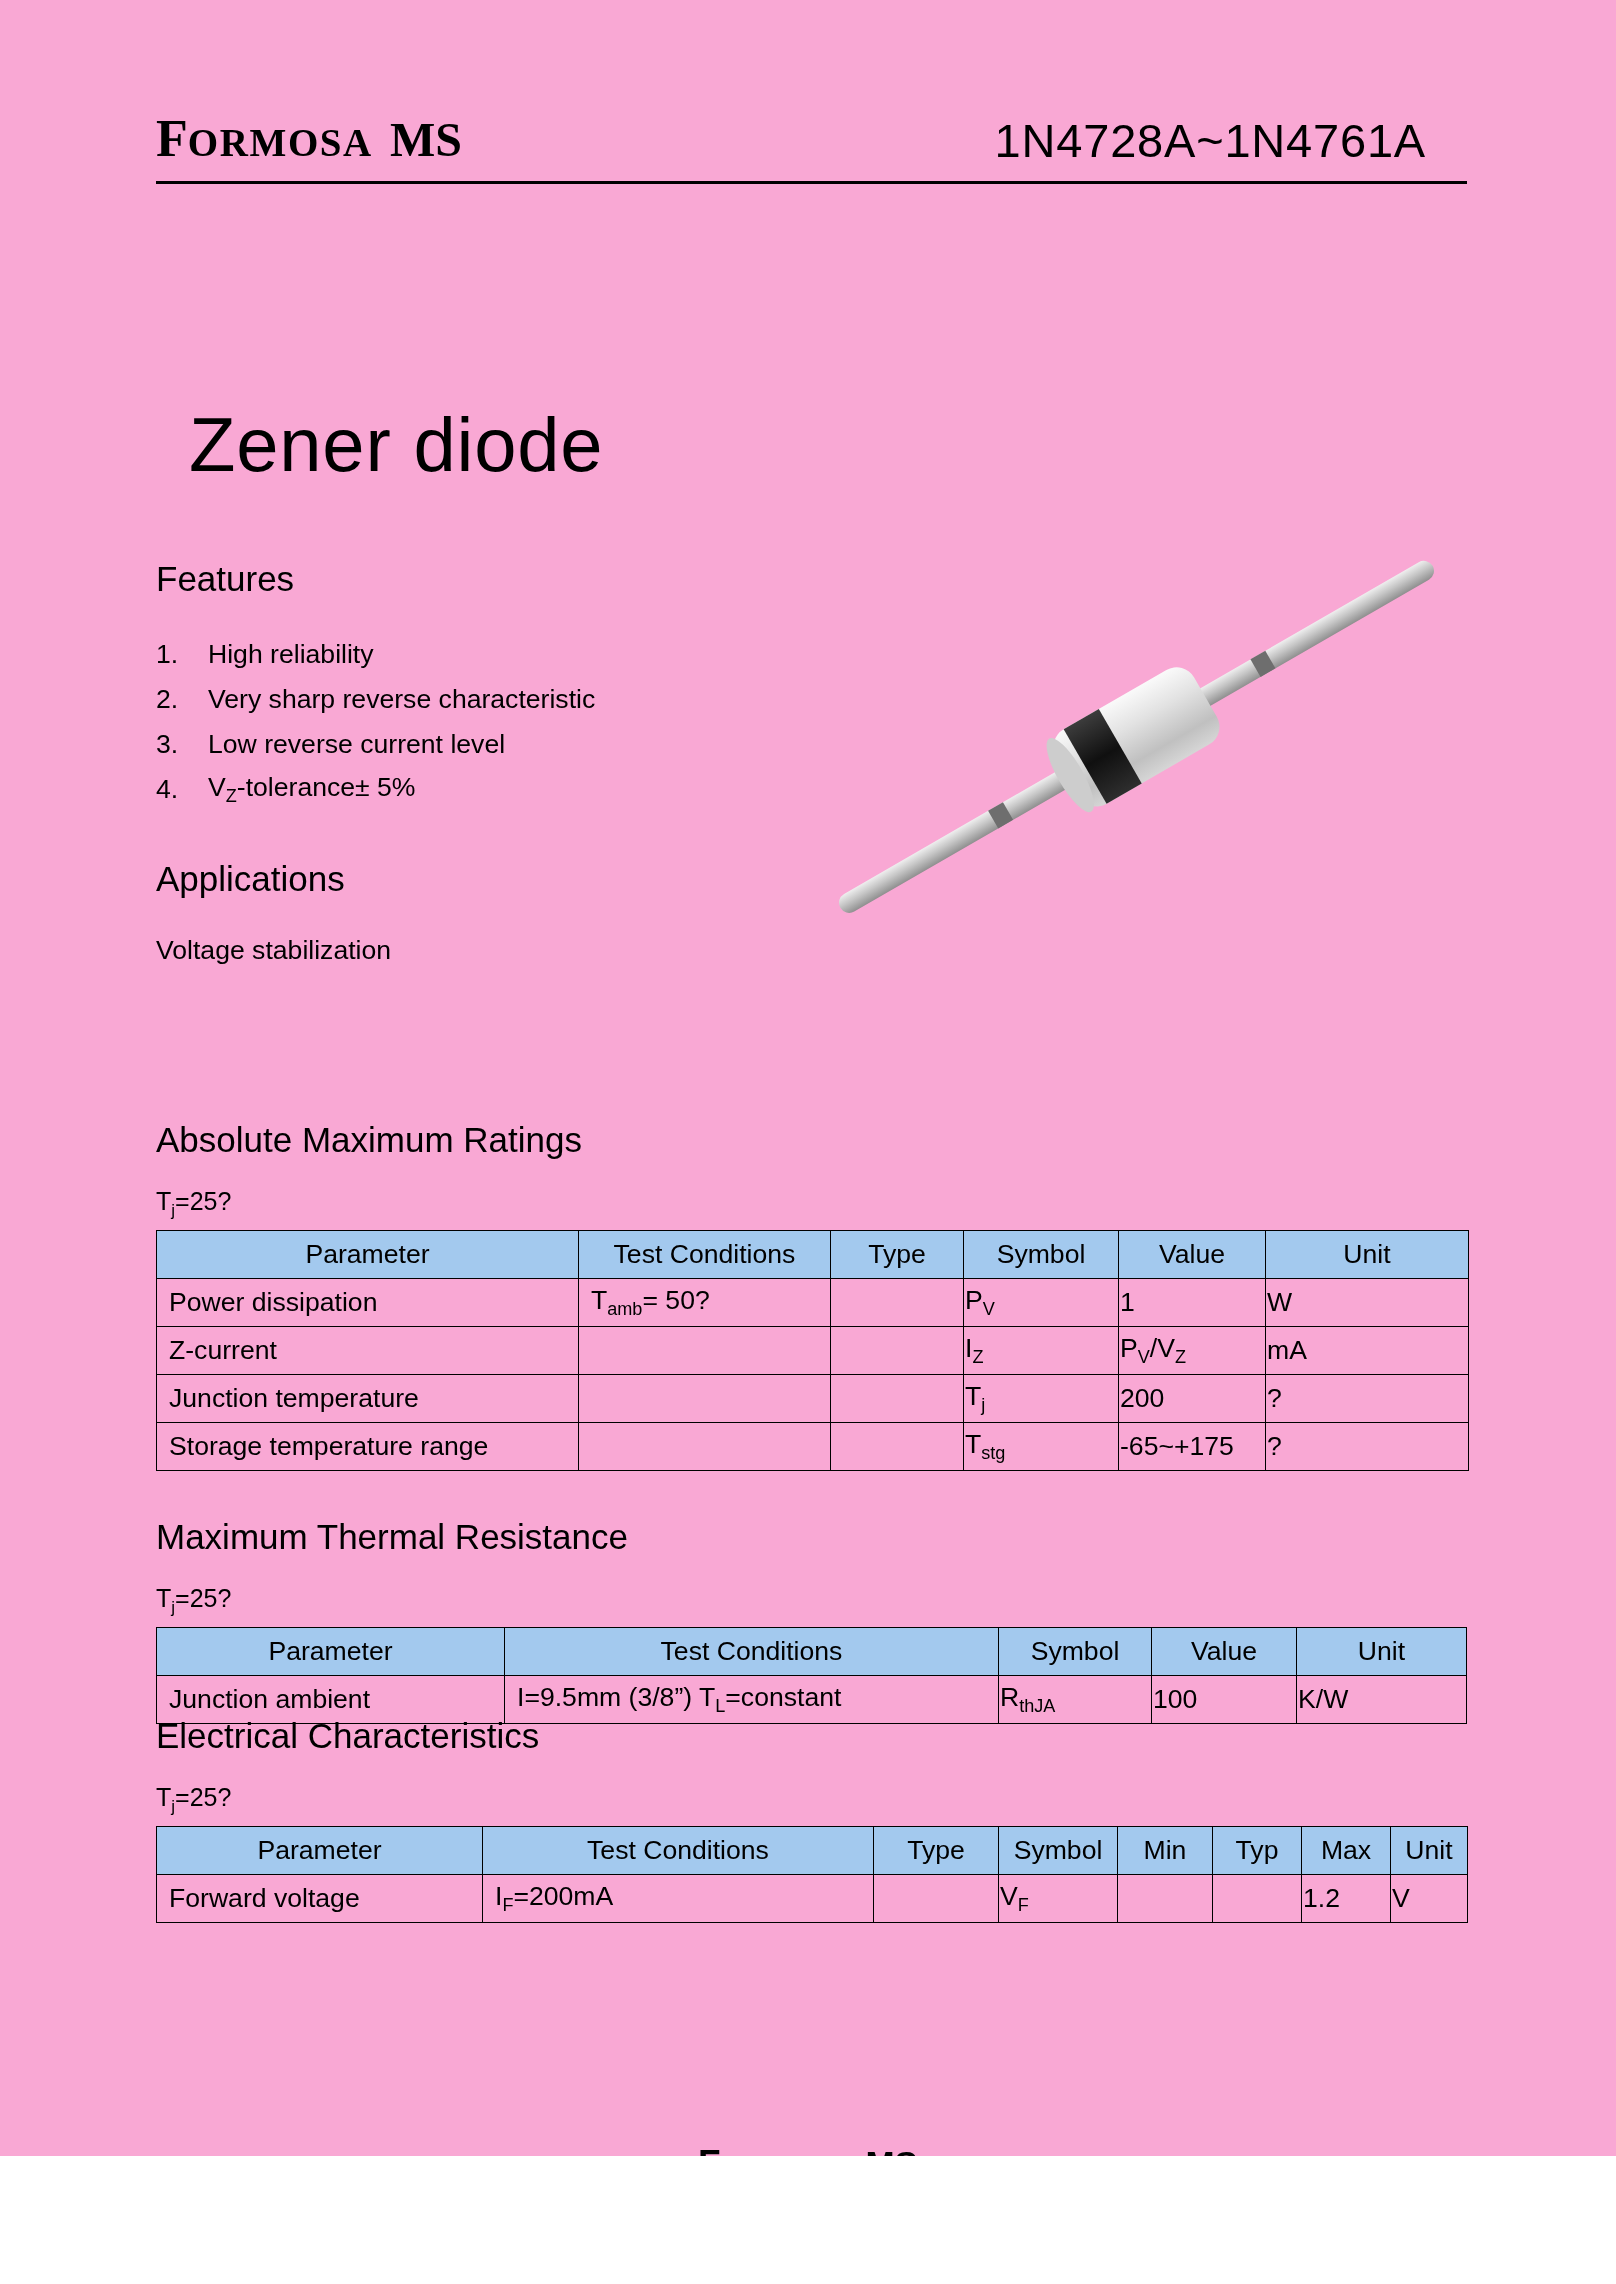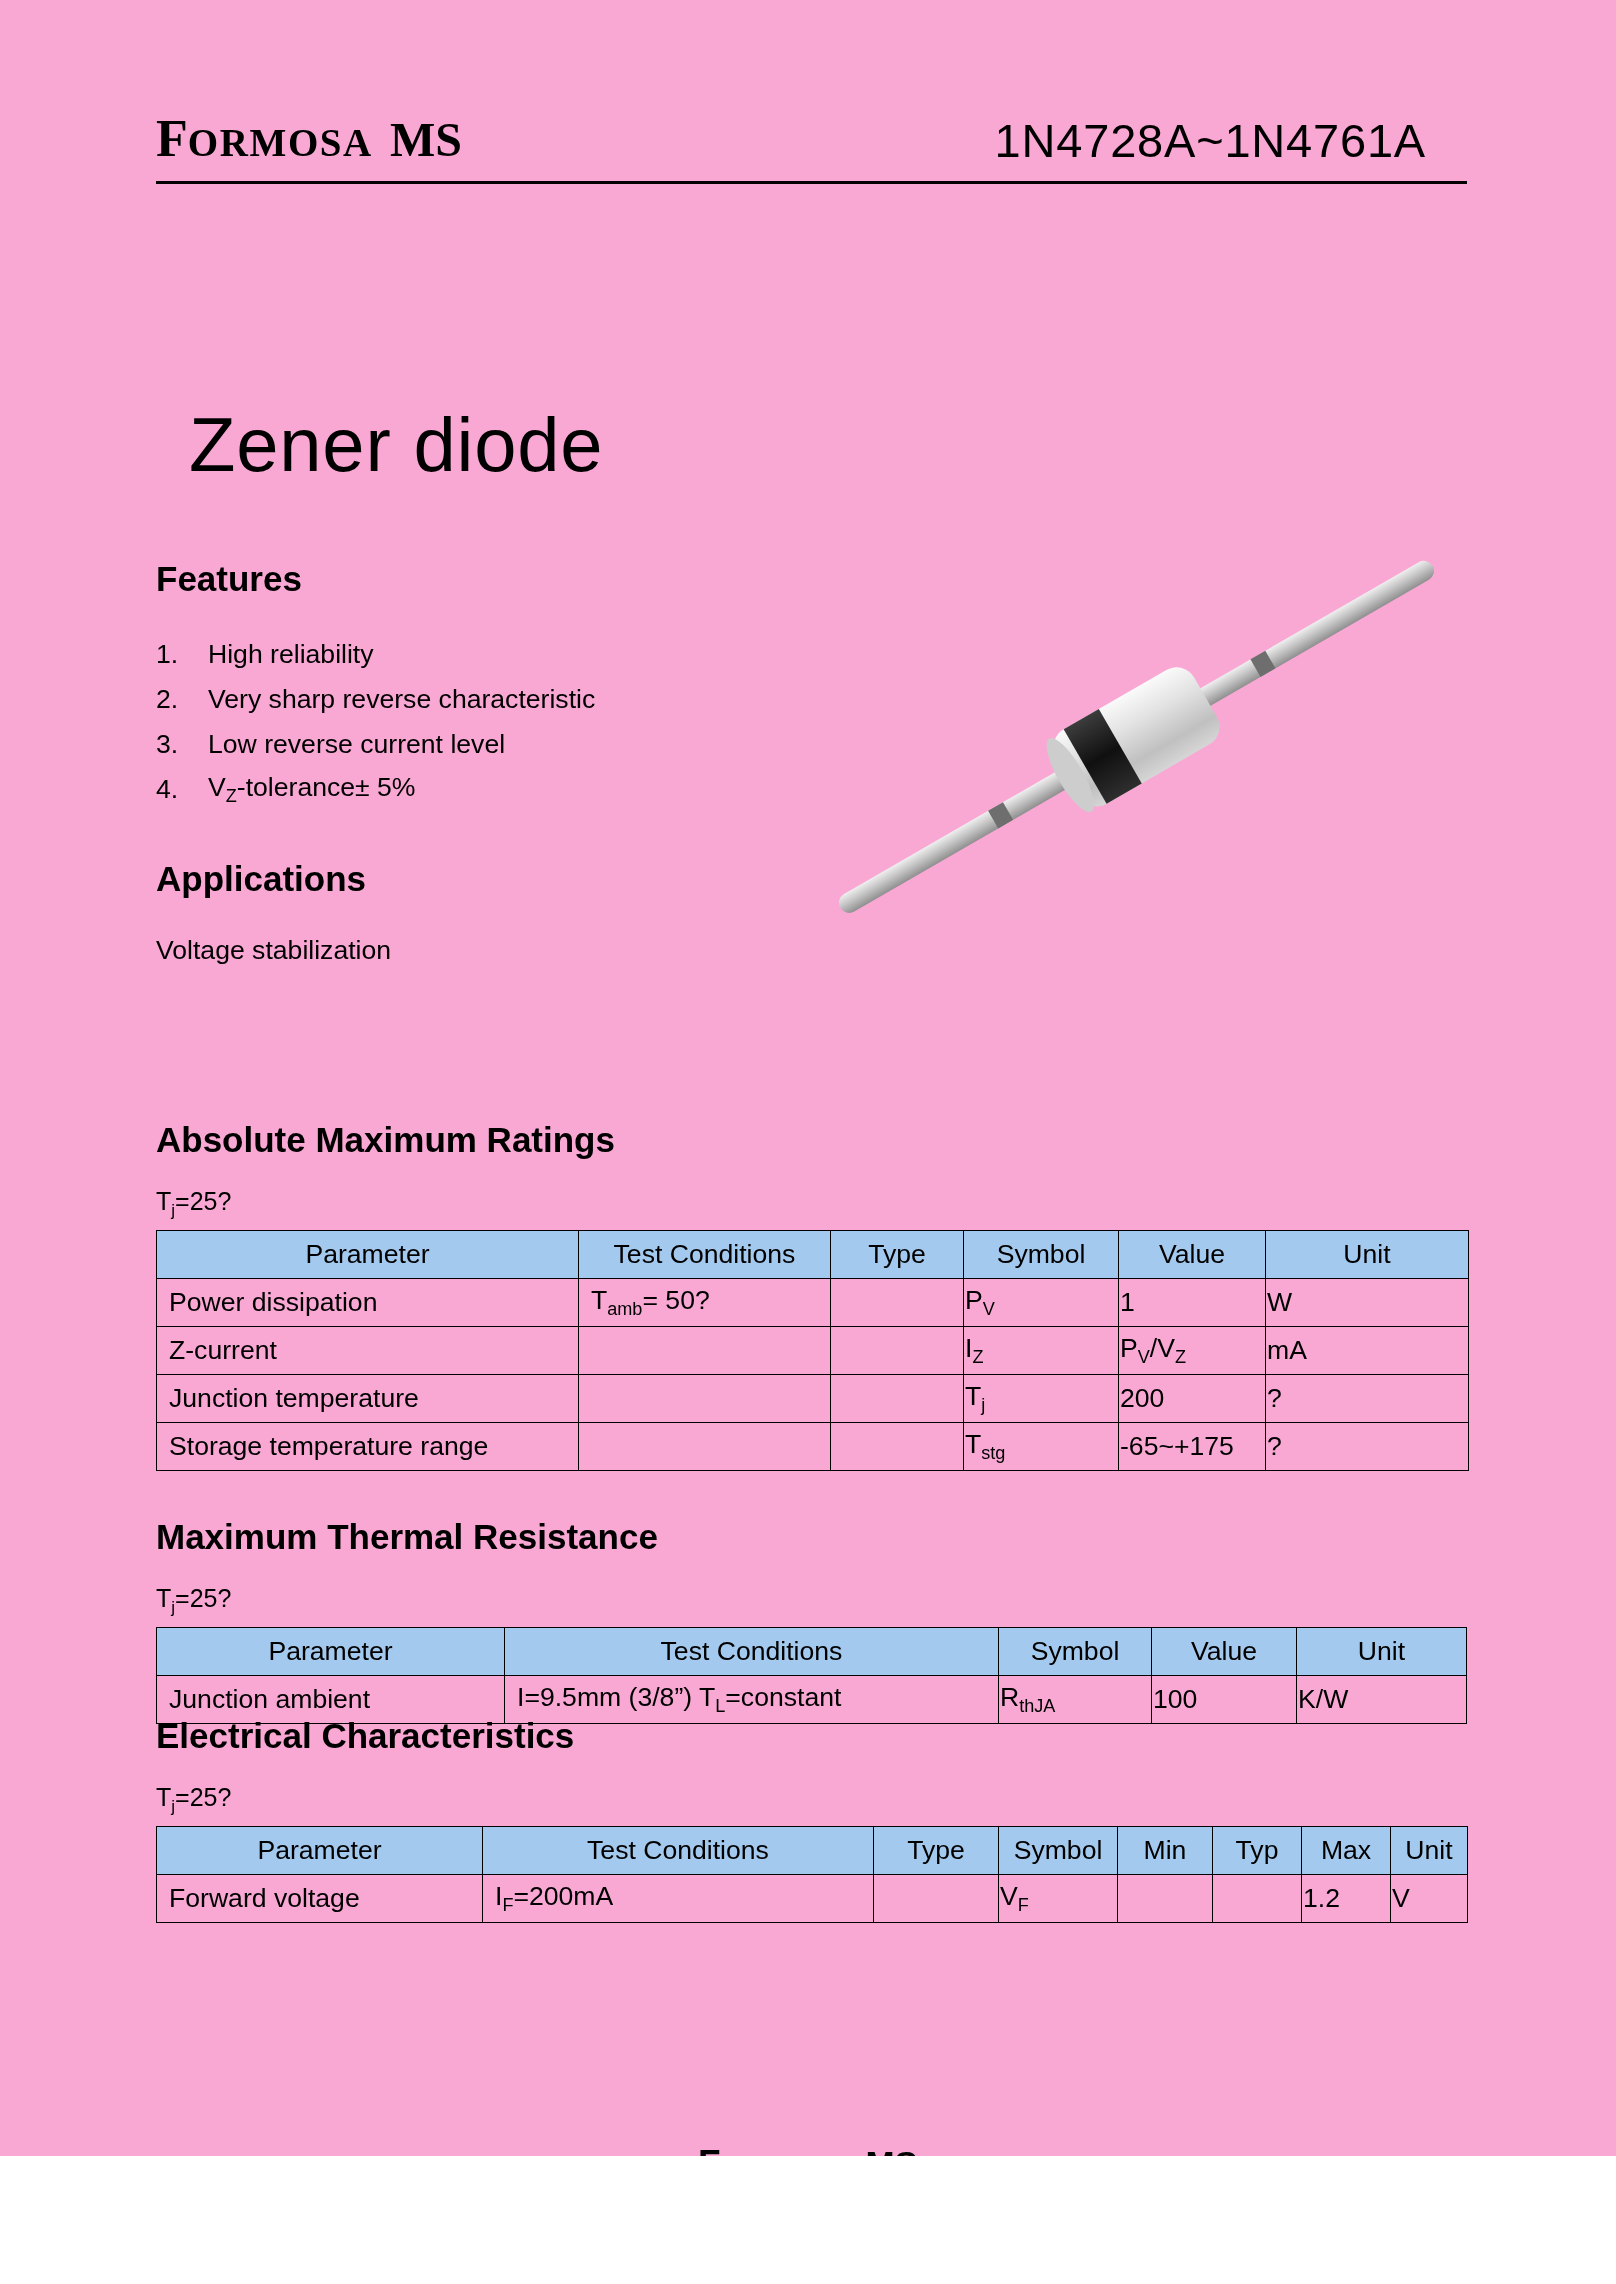--- a/index.html
+++ b/index.html
@@ -13,21 +13,21 @@
   .brand{font-family:"Liberation Serif",serif;font-weight:700;white-space:nowrap;}
   .brand-f{font-size:52px;}
   .brand-rest{font-size:39px;letter-spacing:1.6px;}
   .brand-suffix{font-size:48px;margin-left:17px;}
   .part-range{font-size:47px;font-weight:400;margin-right:41px;letter-spacing:0.8px;}
 
   
   .doc-title{position:absolute;left:155px;top:350px;font-size:76px;font-weight:400;letter-spacing:0.8px;margin-left:34px;}
 
   
-  .sec-heading{font-size:35px;font-weight:700;margin:0;}
+  .sec-heading{font-size:35px;font-weight:400;margin:0;}
 
   
   .sec-features{position:absolute;left:156px;top:559px;}
   .feature-list{margin-top:33px;}
   .feature-item{display:flex;align-items:center;font-size:26.6px;height:45px;}
   .feature-num{width:52px;}
 
   
   .sec-applications{position:absolute;left:156px;top:859px;}
   .sec-applications .body-text{margin-top:36px;font-size:26.6px;text-align:right;}

